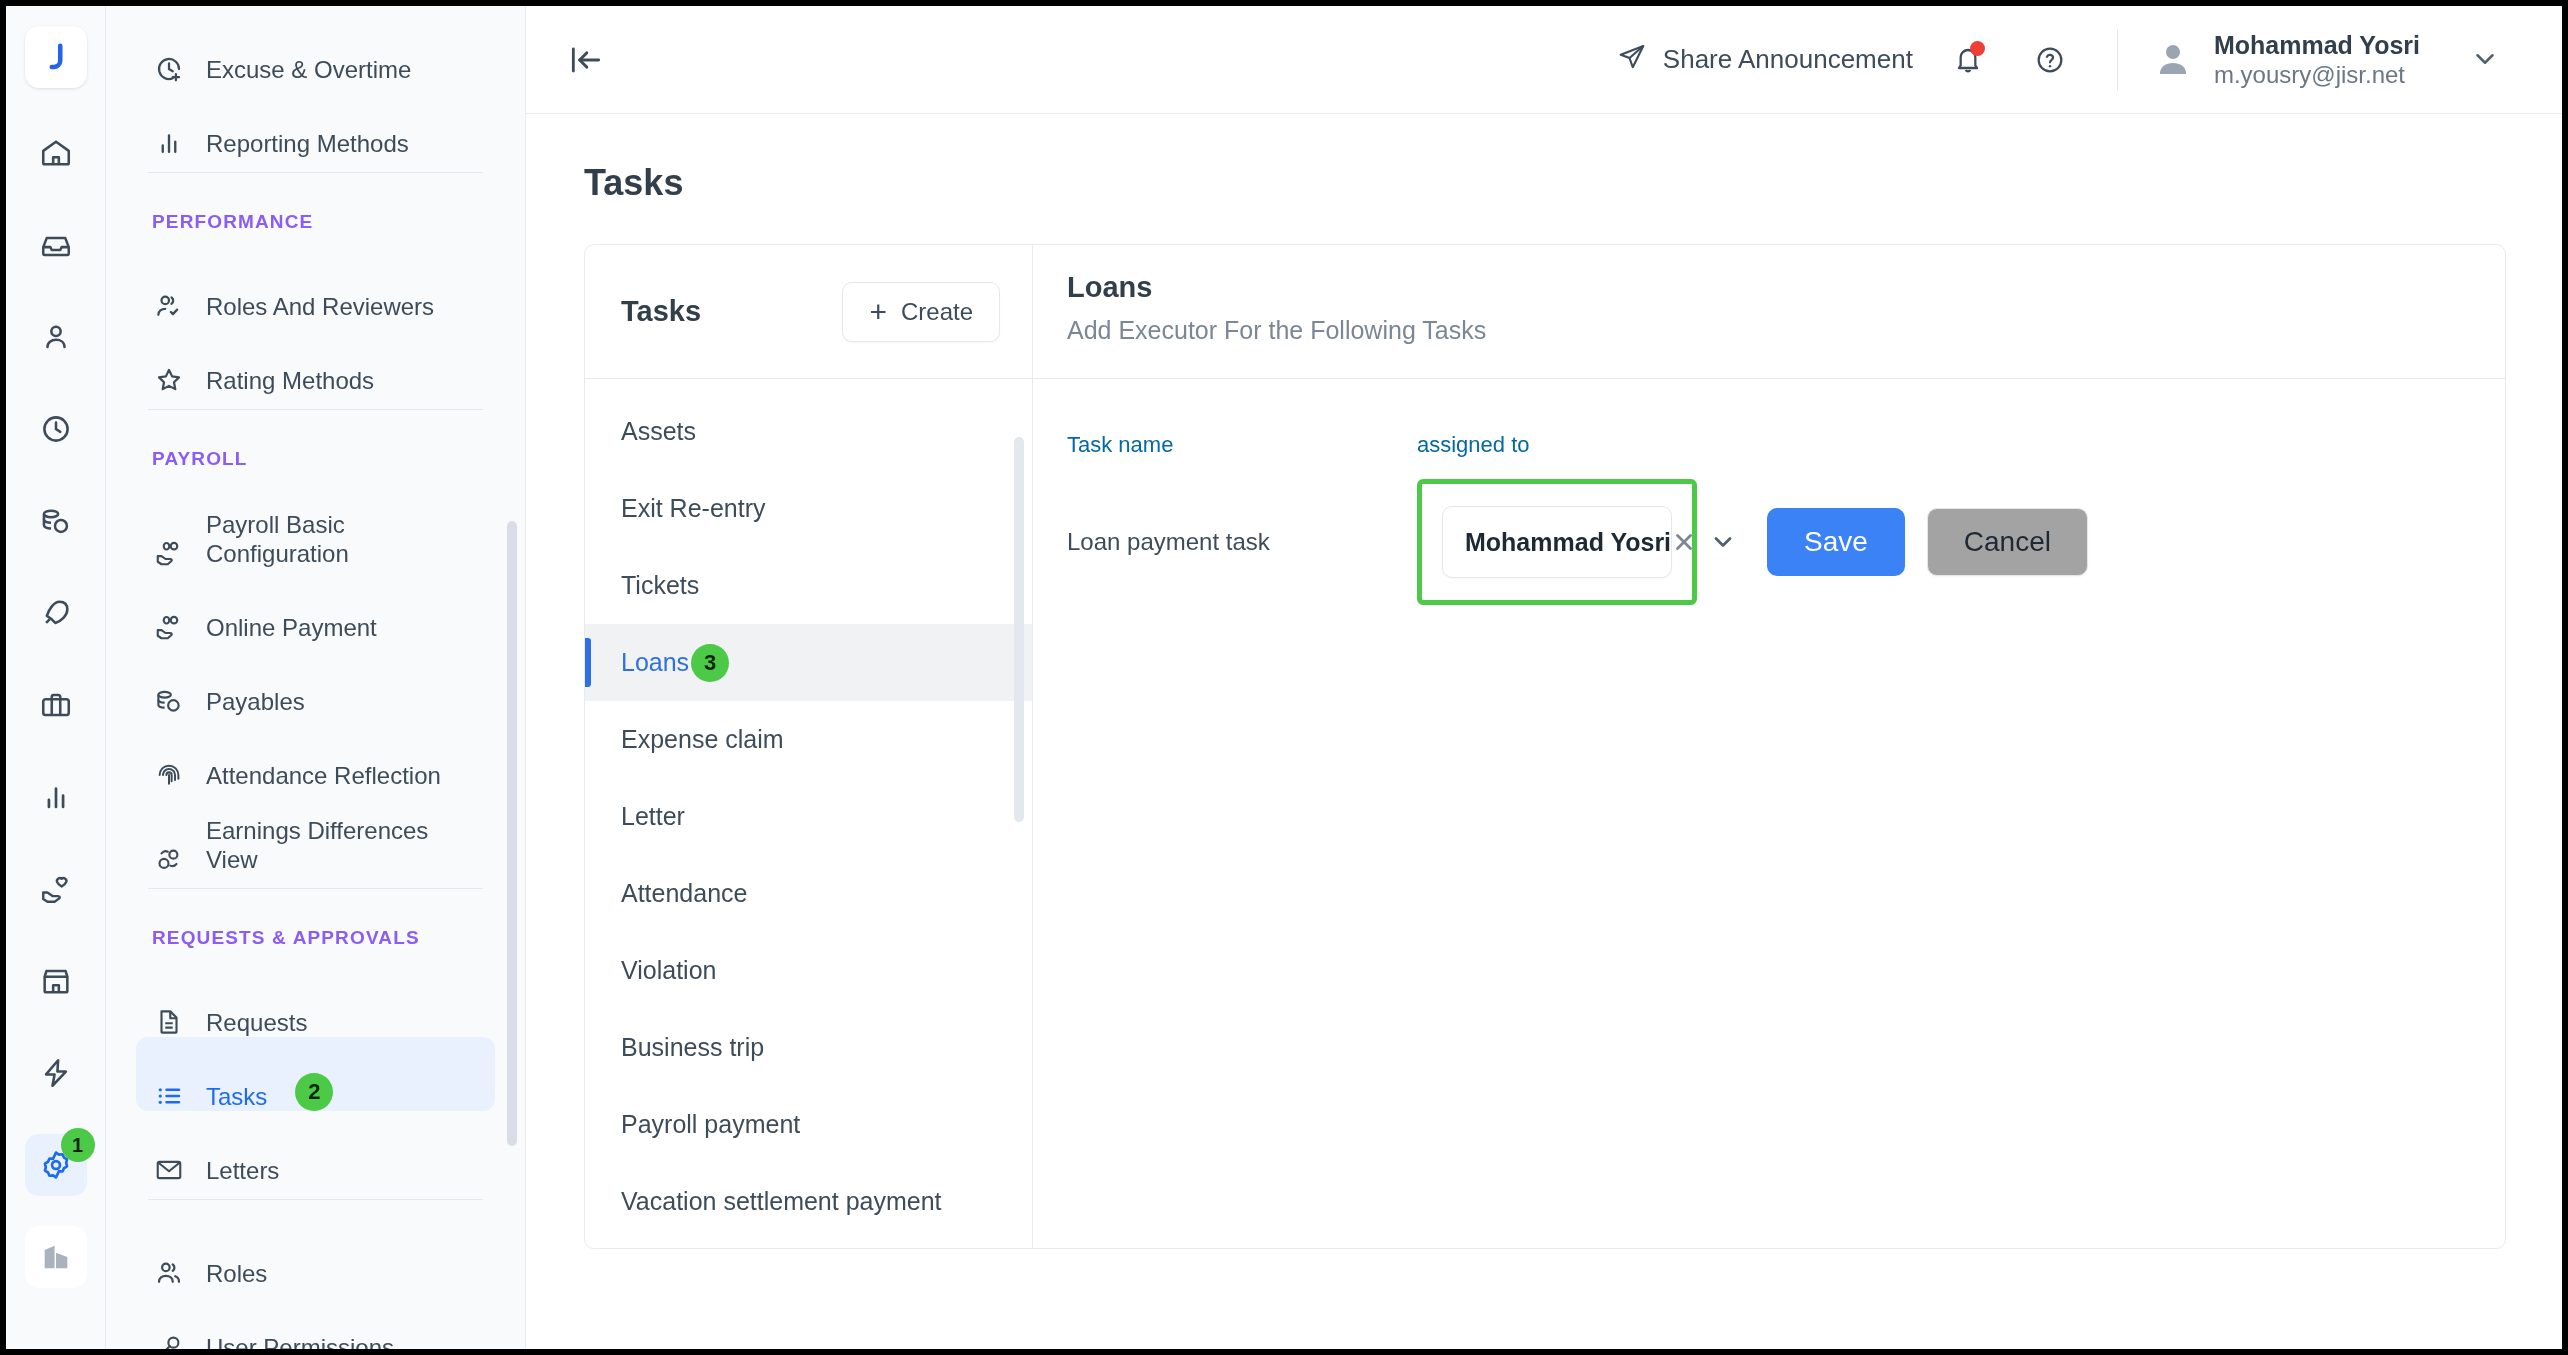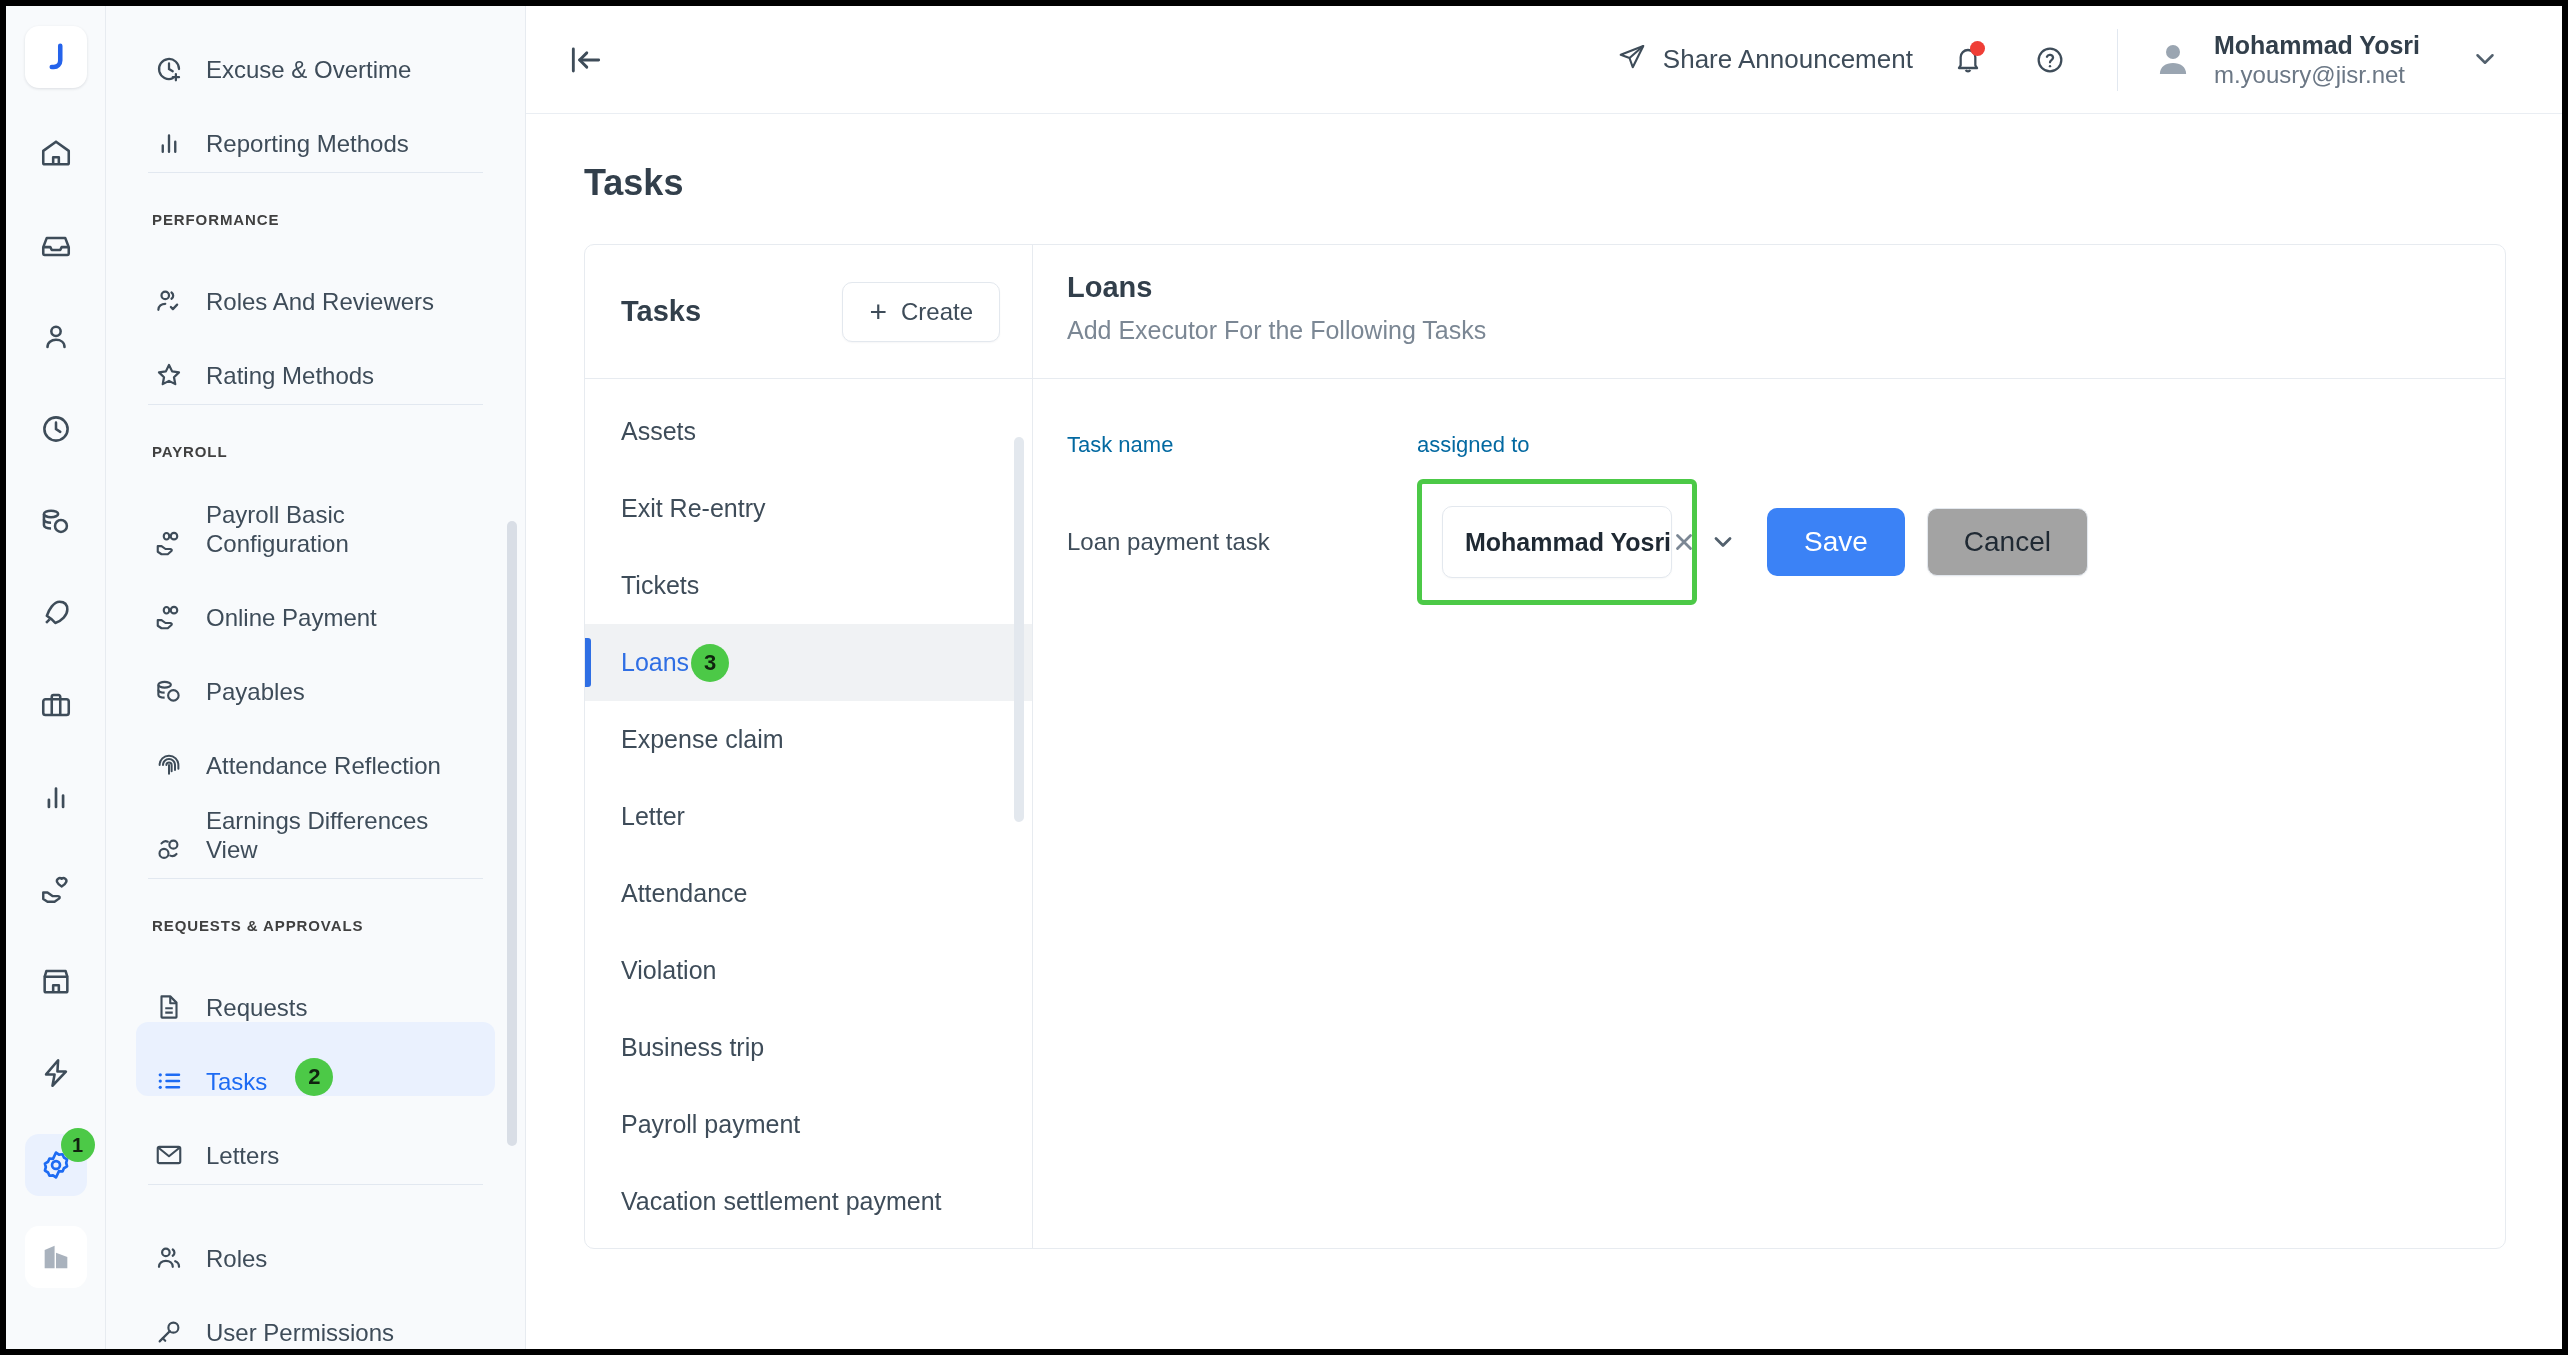--- a/index.html
+++ b/index.html
@@ -71,22 +71,22 @@
   .nav-item.active { background: #eaf1fe; }
   .nav-item.active .lbl, .nav-item.active .ico { color: #1d6bf3; }
   .nav-badge {
     width: 38px; height: 38px; border-radius: 50%;
     background: #4cc947; color: #10240f;
     font-size: 22px; font-weight: 700;
     display: inline-flex; align-items: center; justify-content: center;
     margin-left: 8px;
   }
   .sec-head {
-    font-size: 15px; font-weight: 700; letter-spacing: .06em;
-    color: #404040; padding: 24px 16px 14px;
+    font-size: 19px; font-weight: 700; letter-spacing: .06em;
+    color: #8b5cf6; padding: 24px 16px 14px;
   }
   .divider { height: 1px; background: #e2e8f0; margin: 14px 12px; }
   .side-scroll {
     position: absolute; right: 8px; top: 515px;
     width: 10px; height: 625px; border-radius: 6px;
     background: #d9dee6;
   }
 
   
   .main { flex: 1; display: flex; flex-direction: column; min-width: 0; background: #ffffff; }

